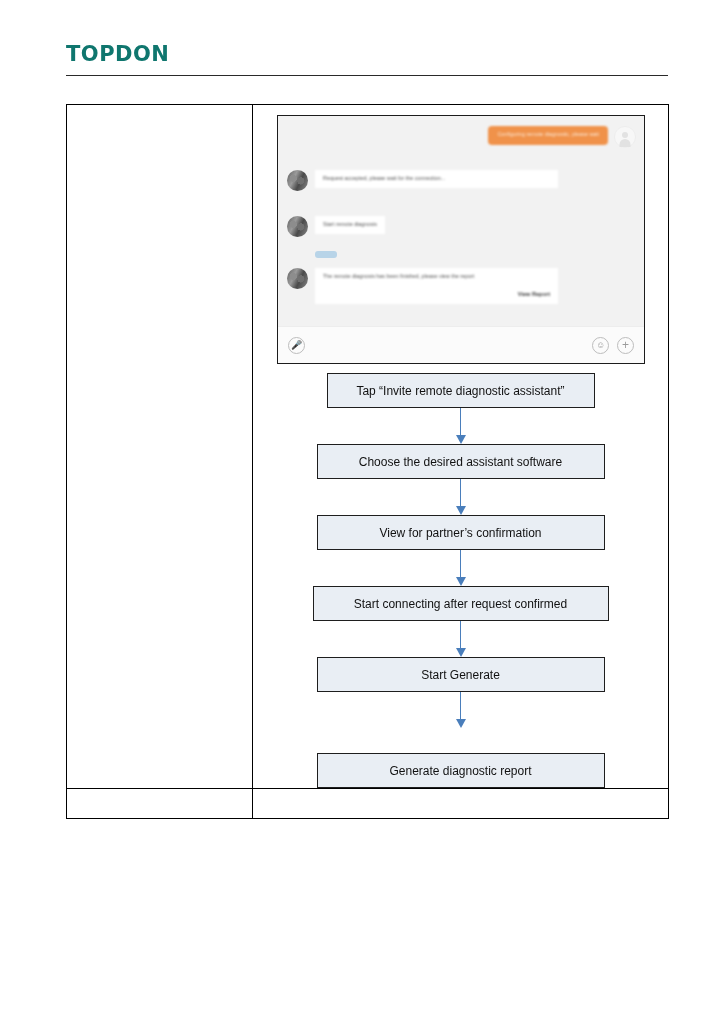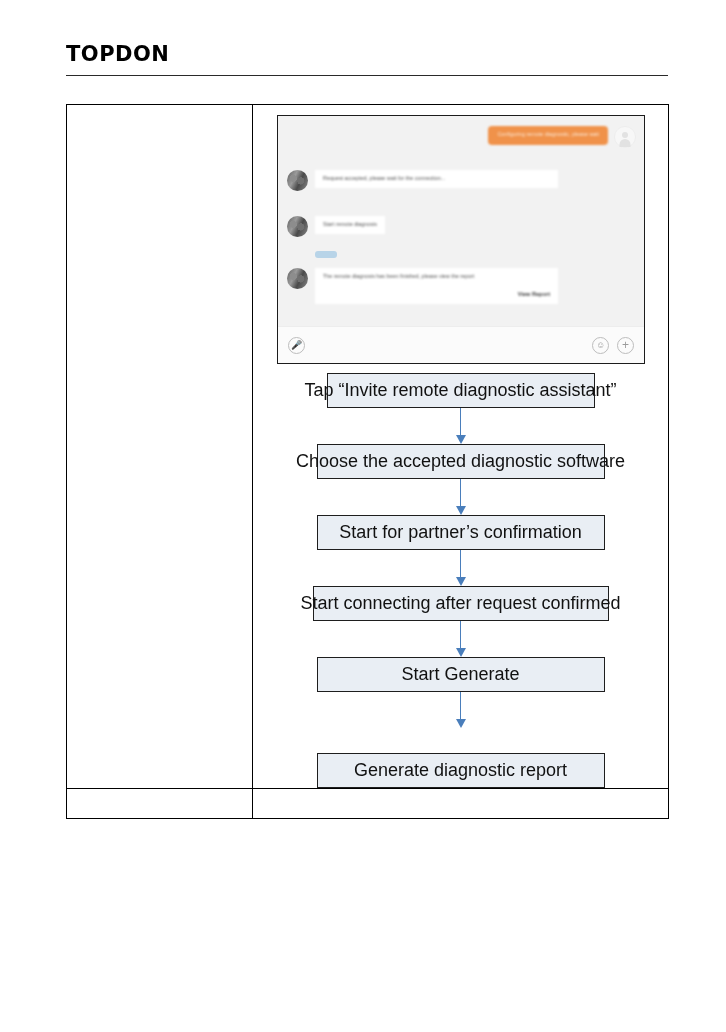--- a/index.html
+++ b/index.html
@@ -25,21 +25,21 @@
     left: 66px;
     top: 44px;
     width: 602px;
     height: 36px;
   }
   .brand-logo {
     font-family: "DejaVu Sans", sans-serif;
     font-size: 21px;
     font-weight: 800;
     letter-spacing: 0.5px;
-    color: #000000;
+    color: #0f766e;
     line-height: 1;
     position: absolute;
     left: 0;
     top: 0;
   }
   .header-rule {
     position: absolute;
     left: 0;
     top: 31px;
     width: 602px;
@@ -249,21 +249,21 @@
   }
   .flow-box {
     background: #e9eef4;
     border: 1.3px solid #1e1e1e;
     height: 35px;
     display: flex;
     align-items: center;
     justify-content: center;
     padding: 0 10px;
     font-family: "Liberation Sans", sans-serif;
-    font-size: 18px;
+    font-size: 12px;
     color: #111111;
     white-space: nowrap;
   }
   .w1 { width: 268px; }
   .w2 { width: 288px; }
   .w3 { width: 288px; }
   .w4 { width: 296px; }
   .w5 { width: 288px; }
   .w6 { width: 288px; margin-top: 25px; }
 
@@ -356,29 +356,29 @@
 
             <div class="flow-row">
               <div class="flow-box w1">Tap “Invite remote diagnostic assistant”</div>
             </div>
             <div class="connector">
               <div class="line"></div>
               <div class="head"></div>
             </div>
 
             <div class="flow-row">
-              <div class="flow-box w2">Choose the accepted diagnostic software</div>
+              <div class="flow-box w2">Choose the desired assistant software</div>
             </div>
             <div class="connector">
               <div class="line"></div>
               <div class="head"></div>
             </div>
 
             <div class="flow-row">
-              <div class="flow-box w3">Start for partner’s confirmation</div>
+              <div class="flow-box w3">View for partner’s confirmation</div>
             </div>
             <div class="connector">
               <div class="line"></div>
               <div class="head"></div>
             </div>
 
             <div class="flow-row">
               <div class="flow-box w4">Start connecting after request confirmed</div>
             </div>
             <div class="connector">

